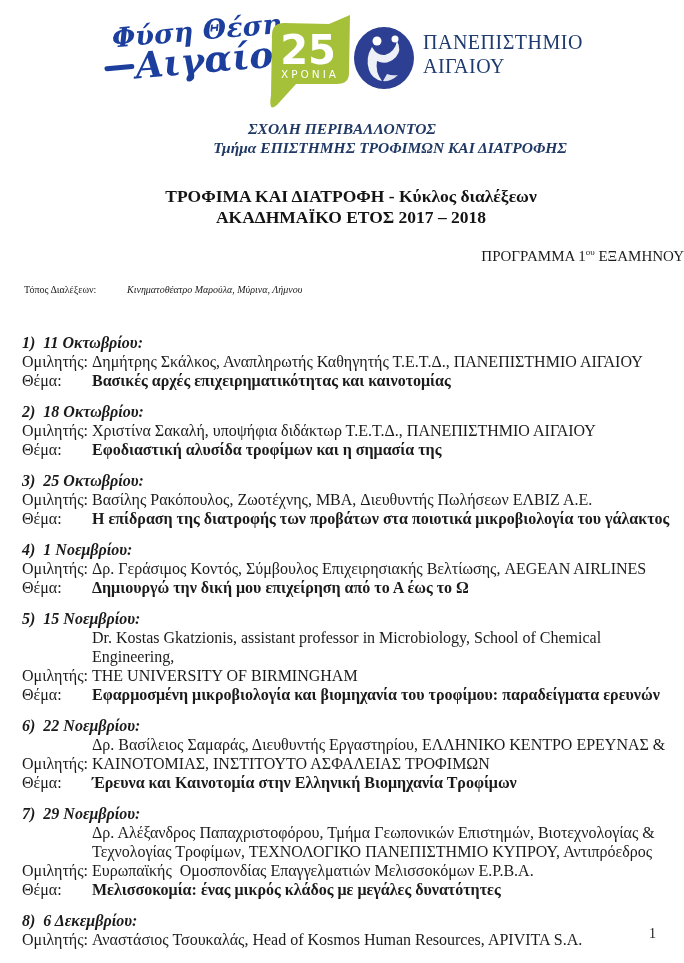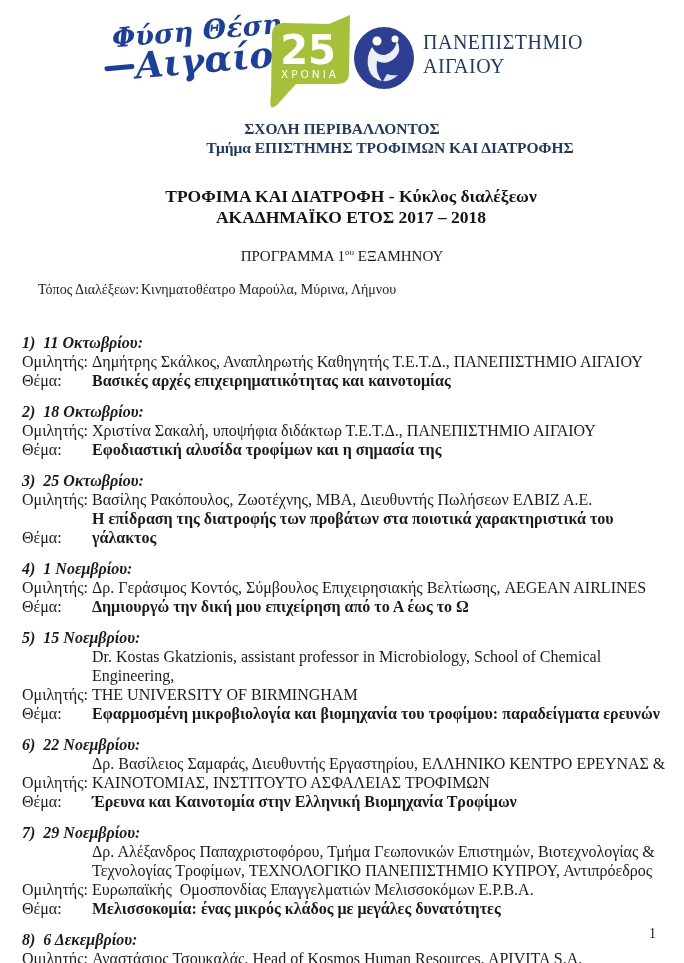--- a/index.html
+++ b/index.html
@@ -24,43 +24,43 @@
   .badge { position:absolute; left:156px; top:2px; width:94px; height:102px; }
   .emblem { position:absolute; left:250px; top:14px; width:62px; height:64px; }
   .uni-name {
     position:absolute; left:320px; top:18px;
     font-size:20px; line-height:24px; color:#1e3a6e; letter-spacing:0.5px;
   }
 
   
   .school, .dept {
     position:absolute; left:0; width:100%; text-align:center;
-    font-weight:bold; color:#1f3864; font-size:15.5px;
+    font-weight:bold; color:#1f3864; font-size:15.5px;font-style:italic;
   }
   .school { top:120px; }
   .dept   { top:139px;padding-left:48px; }
 
   
   .doc-title {
     position:absolute; top:186px; left:9px; width:100%;
     text-align:center; font-weight:bold; font-size:17.5px; line-height:21px; color:#141414;
   }
 
   
   .program-heading {
     position:absolute; top:247px; left:0; width:100%;
-    text-align:center; font-size:15px; color:#1b1b1b;
+    text-align:right; font-size:15px; color:#1b1b1b;
   }
   .program-heading sup { font-size:9px; }
 
   
-  .meta { position:absolute; top:280px; left:38px; right:8px; font-size:14px; line-height:19px; }
+  .meta { position:absolute; top:280px; left:24px; right:8px; font-size:10px; line-height:19px; }
   .meta-row { display:flex; }
   .meta-label { flex:0 0 103px; }
-  .meta-value { flex:1; white-space:pre-wrap; }
+  .meta-value { flex:1; white-space:pre-wrap;font-style:italic; }
 
   
   .entries { position:absolute; top:333px; left:22px; right:4px; font-size:16px; line-height:19px; }
   .entry { margin-bottom:12px; }
   .entry-date { font-weight:bold; font-style:italic; white-space:pre-wrap; }
   .row { display:flex; align-items:flex-end; }
   .label { flex:0 0 70px; }
   .value { flex:1; white-space:pre-wrap; }
   .topic { font-weight:bold; }
 
@@ -148,21 +148,21 @@
     </div>
 
     <div class="entry">
       <div class="entry-date">3)  25 Οκτωβρίου:</div>
       <div class="row">
         <span class="label">Ομιλητής:</span>
         <span class="value">Βασίλης Ρακόπουλος, Ζωοτέχνης, MBA, Διευθυντής Πωλήσεων ΕΛΒΙΖ Α.Ε.</span>
       </div>
       <div class="row">
         <span class="label">Θέμα:</span>
-        <span class="value topic">Η επίδραση της διατροφής των προβάτων στα ποιοτικά χαρακτηριστικά του γάλακτος</span>
+        <span class="value topic">Η επίδραση της διατροφής των προβάτων στα ποιοτικά μικροβιολογία του γάλακτος</span>
       </div>
     </div>
 
     <div class="entry">
       <div class="entry-date">4)  1 Νοεμβρίου:</div>
       <div class="row">
         <span class="label">Ομιλητής:</span>
         <span class="value">Δρ. Γεράσιμος Κοντός, Σύμβουλος Επιχειρησιακής Βελτίωσης, AEGEAN AIRLINES</span>
       </div>
       <div class="row">

